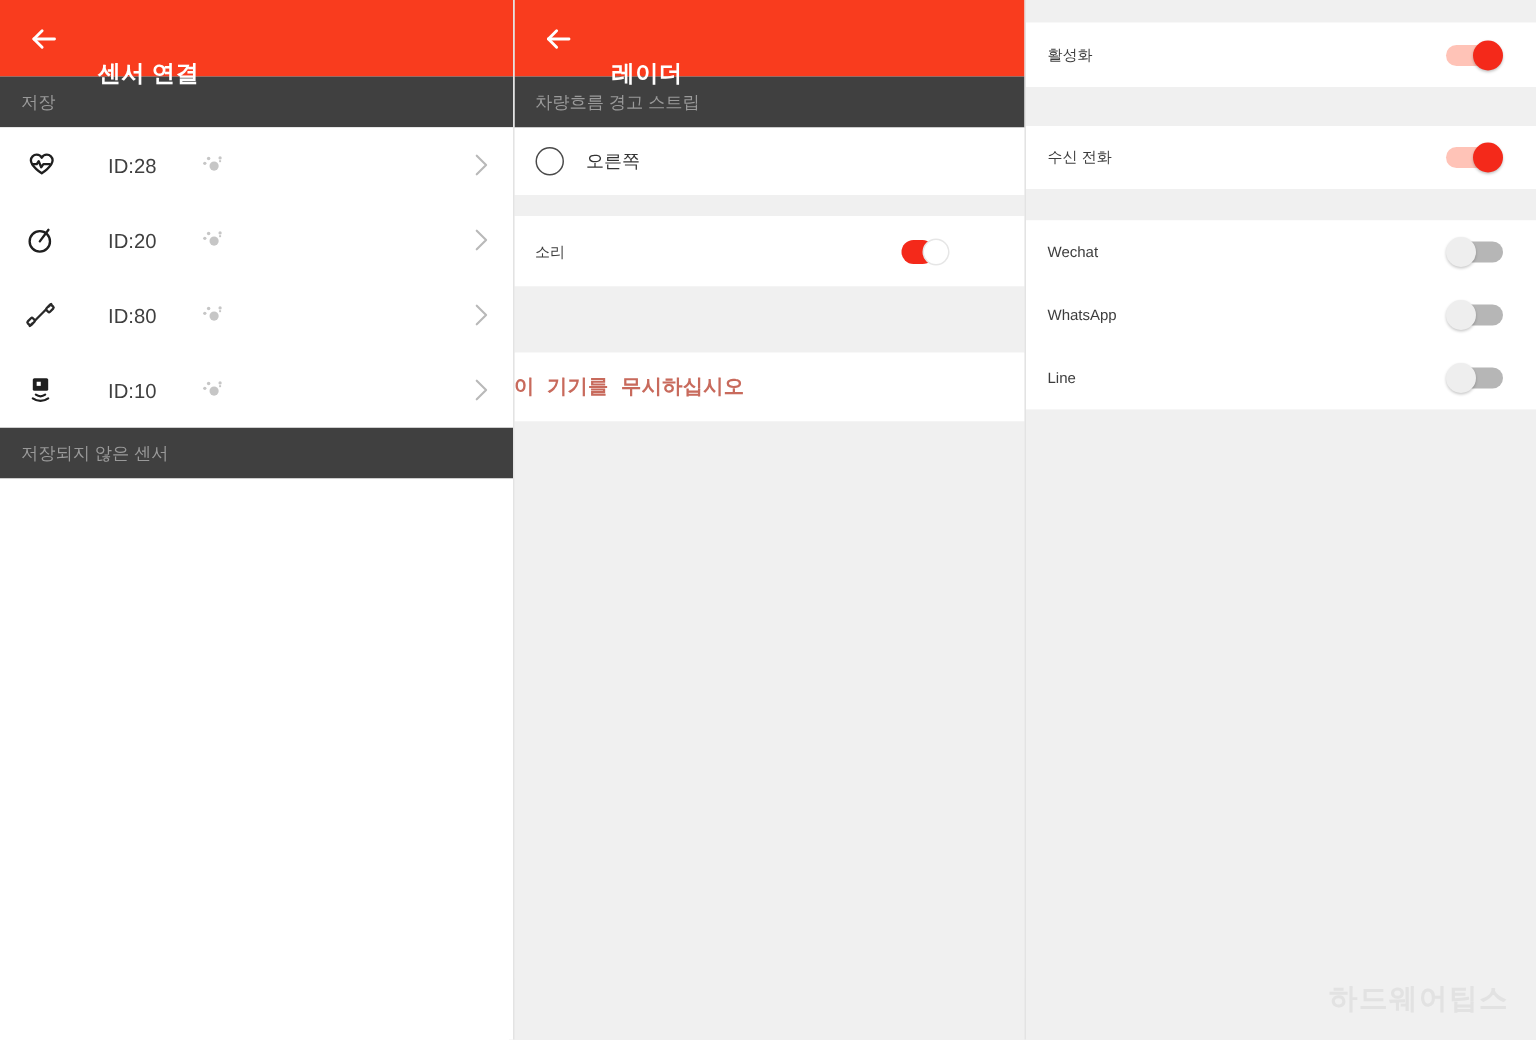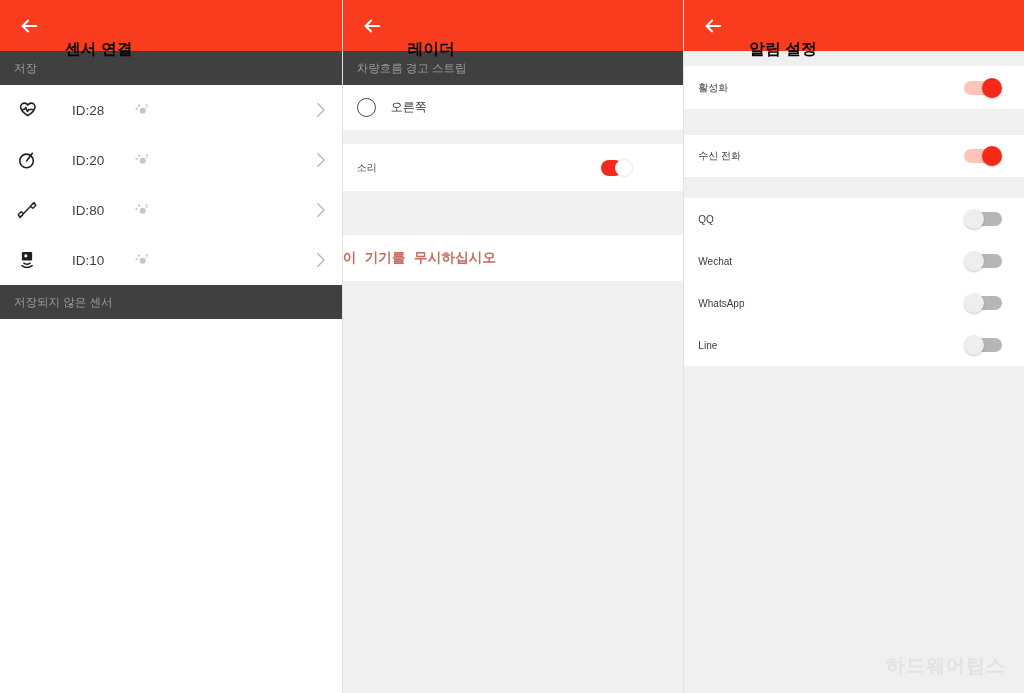--- a/index.html
+++ b/index.html
@@ -20,21 +20,21 @@
   .appbar{
     height:51px;background:#f93c1e;display:flex;align-items:center;
     padding-left:14px;box-sizing:border-box;
   }
   .back-icon{
     width:30px;height:30px;display:flex;align-items:center;justify-content:center;
     flex:0 0 auto;
   }
   .back-icon svg{display:block;}
   .appbar-title{
-    color:#000000;font-size:15.5px;font-weight:bold;margin-left:21px;
+    color:#ffffff;font-size:15.5px;font-weight:bold;margin-left:21px;
     letter-spacing:0.3px;white-space:nowrap;margin-top:48px;
   }
 
   
   .section-head{
     background:#404040;color:#9a9a9a;font-size:11.5px;
     padding:0 14px;height:34px;display:flex;align-items:center;
     box-sizing:border-box;
   }
   .gap{background:#f0f0f0;}
@@ -274,29 +274,20 @@
 
     <div class="notice-row">
       <span class="notice-text">이 기기를 무시하십시오</span>
     </div>
 
     <div class="gap" style="height:371px"></div>
   </div>
 
   <div class="panel p3">
 
-    <div class="appbar">
-      <div class="back-icon">
-        <svg width="22" height="22" viewBox="0 0 24 24" fill="none" stroke="#ffffff" stroke-width="2.1" stroke-linecap="round" stroke-linejoin="round">
-          <line x1="20" y1="12" x2="5" y2="12"></line>
-            <polyline points="11,18 5,12 11,6"></polyline>
-        </svg>
-      </div>
-      <div class="appbar-title">알림 설정</div>
-    </div>
 
     <div class="gap" style="height:15px"></div>
 
     <div class="white">
       <div class="switch-row" style="height:43px">
         <span class="sw-label">활성화</span>
         <span class="switch on">
             <span class="track"></span>
             <span class="knob"></span>
           </span>
@@ -312,27 +303,20 @@
             <span class="track"></span>
             <span class="knob"></span>
           </span>
       </div>
     </div>
 
     <div class="gap" style="height:21px"></div>
 
     <div class="white">
       <div class="switch-row">
-        <span class="sw-label">QQ</span>
-        <span class="switch off">
-            <span class="track"></span>
-            <span class="knob"></span>
-          </span>
-      </div>
-      <div class="switch-row">
         <span class="sw-label">Wechat</span>
         <span class="switch off">
             <span class="track"></span>
             <span class="knob"></span>
           </span>
       </div>
       <div class="switch-row">
         <span class="sw-label">WhatsApp</span>
         <span class="switch off">
             <span class="track"></span>

